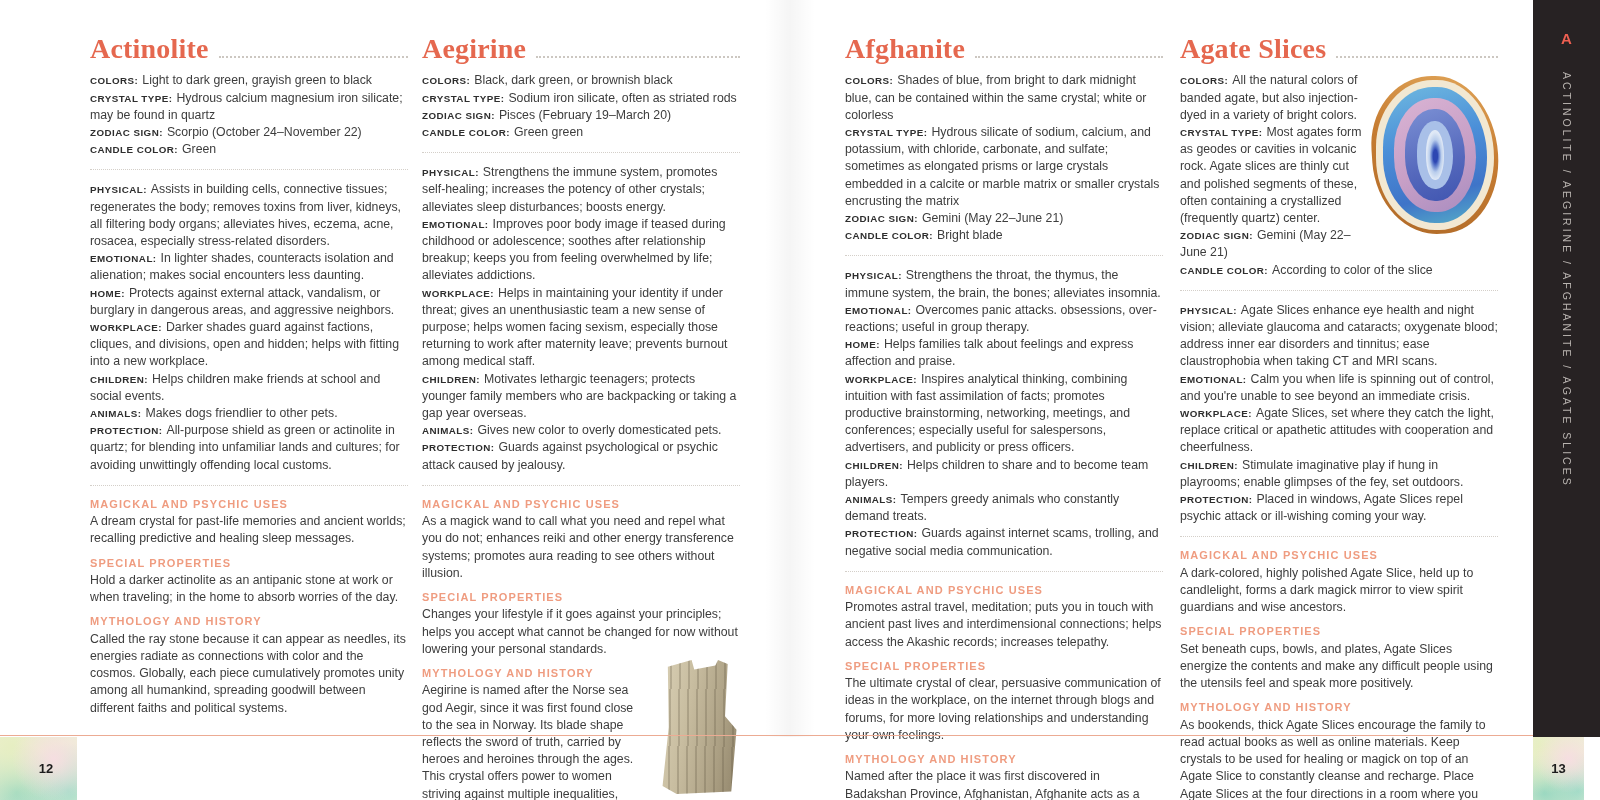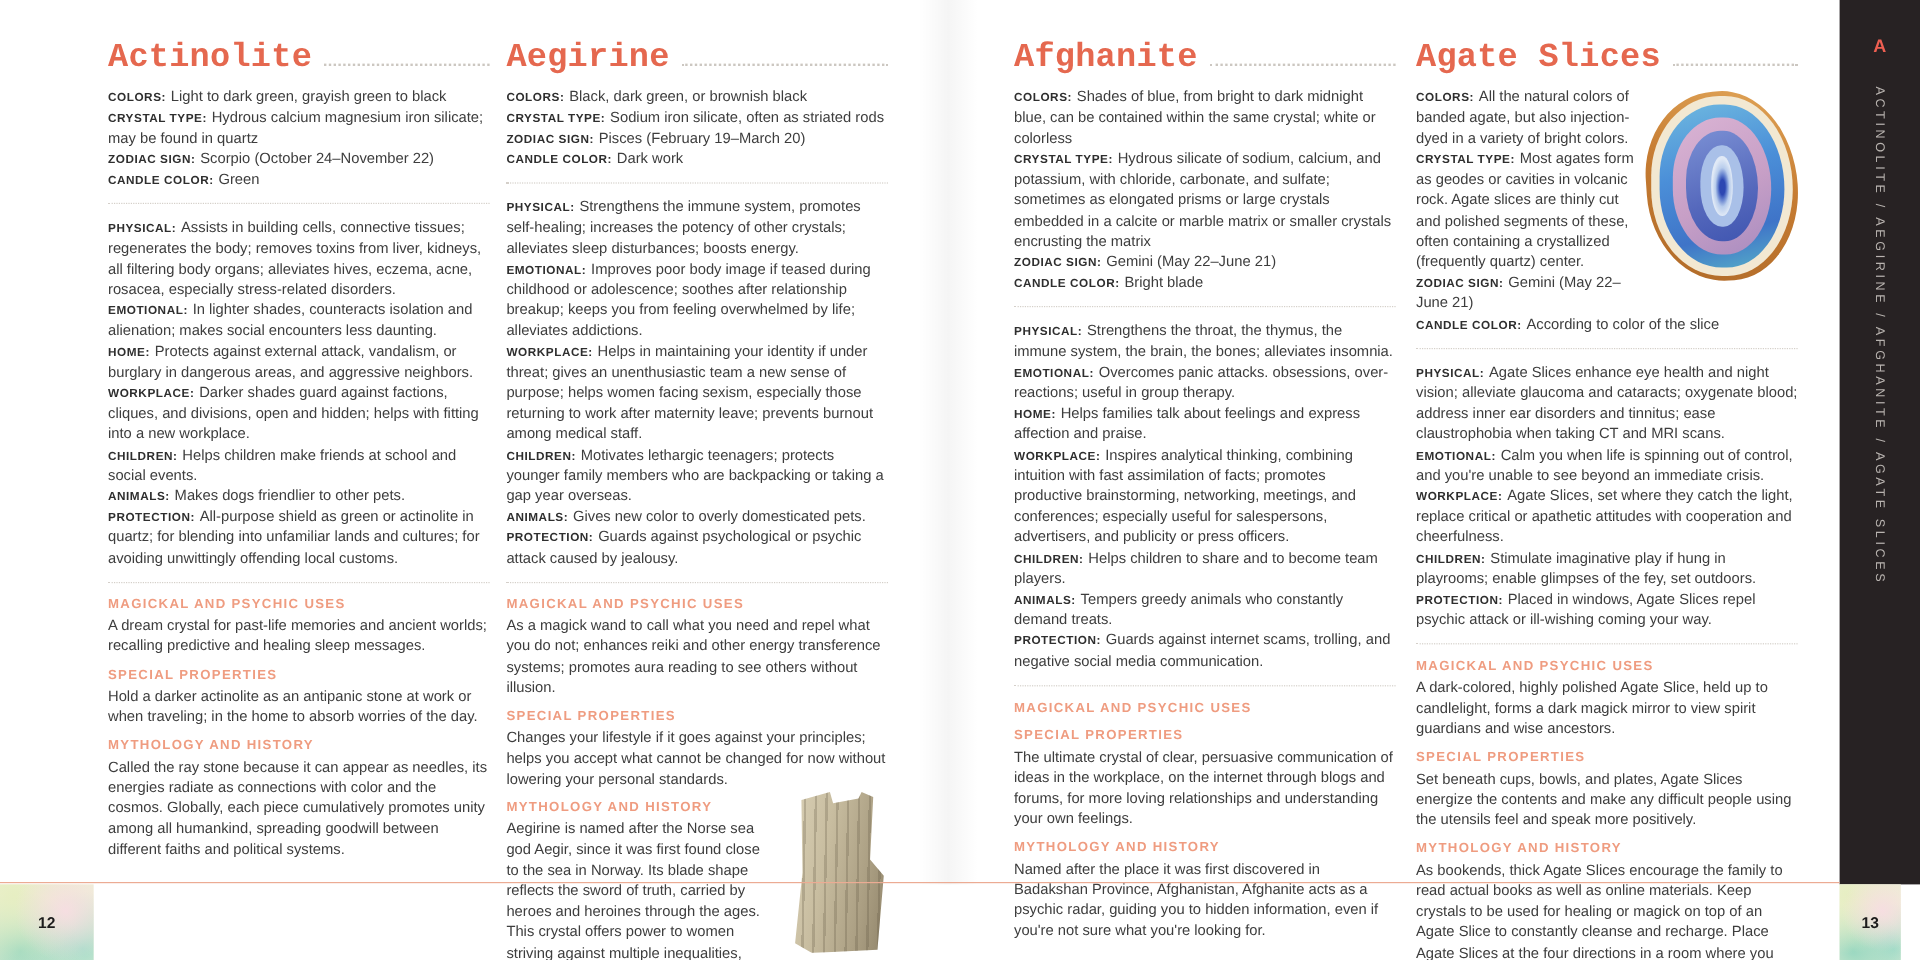--- a/index.html
+++ b/index.html
@@ -2,21 +2,21 @@
 <html><head>
 <meta charset="utf-8">
 <style>
   html,body{margin:0;padding:0;background:#ffffff;}
   #spread{position:relative;width:1600px;height:800px;background:#ffffff;overflow:hidden;
           font-family:"Liberation Sans",sans-serif;color:#3d3d3d;}
   
   .col{position:absolute;top:34px;width:318px;font-size:12.3px;line-height:1.4;}
   .col.c1{left:90px}.col.c2{left:422px}.col.c3{left:845px}.col.c4{left:1180px}
   h2.title{display:flex;align-items:baseline;margin:0 0 9px 0;
-           font-family:Liberation Mono, monospace;font-weight:bold;
+           font-family:Liberation Serif, serif;font-weight:bold;
            font-size:28px;line-height:1.05;color:#e5684f;letter-spacing:.2px;}
   h2.title .leader{flex:1;border-bottom:2px dotted #ccc7c1;margin:0 0 4px 10px;height:1px;}
   .run{margin:0;}
   .lead{font-weight:bold;font-size:9.8px;letter-spacing:.45px;color:#2e2e2e;margin-right:4px;}
   .rule{border:0;border-top:1px dotted #d4cfc9;margin:11px 0;height:0;}
   h3.sec{margin:8px 0 1px 0;font-size:11px;font-weight:bold;letter-spacing:1.1px;color:#ef9c80;}
   .sections h3.sec:first-child{margin-top:0;}
   .para{margin:0;}
   .em{}
   
@@ -42,21 +42,21 @@
                   writing-mode:vertical-rl;letter-spacing:3px;font-size:10.5px;color:#b9b4b0;}
   
   #rule-bottom{position:absolute;left:0;top:735px;width:1533px;height:1px;background:#ecab93;}
   .wc{position:absolute;top:737px;width:51px;height:63px;display:flex;align-items:center;justify-content:center;
       background:
         radial-gradient(circle at 70% 35%, rgba(247,221,226,.95), rgba(247,221,226,0) 62%),
         radial-gradient(circle at 15% 15%, rgba(230,238,193,.95), rgba(230,238,193,0) 70%),
         radial-gradient(circle at 22% 88%, rgba(140,212,189,.85), rgba(140,212,189,0) 60%),
         radial-gradient(circle at 88% 85%, rgba(150,216,199,.8), rgba(150,216,199,0) 55%),
         #eef0d6;}
-  .wc.left{left:0;width:78px;}
+  .wc.left{left:0;width:62px;padding-left:15px;}
   .wc.right{left:1533px;}
   .pageno{font-weight:bold;font-size:13px;color:#1c1c1c;}
   
   #gutter{position:absolute;left:765px;top:0;width:50px;height:737px;
           background:linear-gradient(90deg,rgba(0,0,0,0) 0%,rgba(0,0,0,.04) 50%,rgba(0,0,0,0) 100%);}
 </style>
 </head>
 <body>
 
 <div id="spread">
@@ -94,21 +94,21 @@
       </section>
       <section class="col c2">
         <h2 class="title">
           <span>Aegirine</span>
           <span class="leader"></span>
         </h2>
         <div class="meta">
           <p class="run"><b class="lead">COLORS:</b><span>Black, dark green, or brownish black</span></p>
           <p class="run"><b class="lead">CRYSTAL TYPE:</b><span>Sodium iron silicate, often as striated rods</span></p>
           <p class="run"><b class="lead">ZODIAC SIGN:</b><span>Pisces (February 19–March 20)</span></p>
-          <p class="run"><b class="lead">CANDLE COLOR:</b><span>Dark work</span></p>
+          <p class="run"><b class="lead">CANDLE COLOR:</b><span>Green green</span></p>
         </div>
         <div class="rule"></div>
         <div class="bodyblock">
           <p class="run"><b class="lead">PHYSICAL:</b><span>Strengthens the immune system, promotes self-healing; increases the potency of other crystals; alleviates sleep disturbances; boosts energy.</span></p>
           <p class="run"><b class="lead">EMOTIONAL:</b><span>Improves poor body image if teased during childhood or adolescence; soothes after relationship breakup; keeps you from feeling overwhelmed by life; alleviates addictions.</span></p>
           <p class="run"><b class="lead">WORKPLACE:</b><span>Helps in maintaining your identity if under threat; gives an unenthusiastic team a new sense of purpose; helps women facing sexism, especially those returning to work after maternity leave; prevents burnout among medical staff.</span></p>
           <p class="run"><b class="lead">CHILDREN:</b><span>Motivates lethargic teenagers; protects younger family members who are backpacking or taking a gap year overseas.</span></p>
           <p class="run"><b class="lead">ANIMALS:</b><span>Gives new color to overly domesticated pets.</span></p>
           <p class="run"><b class="lead">PROTECTION:</b><span>Guards against psychological or psychic attack caused by jealousy.</span></p>
         </div>
@@ -140,20 +140,21 @@
           <p class="run"><b class="lead">EMOTIONAL:</b><span>Overcomes panic attacks. obsessions, over-reactions; useful in group therapy.</span></p>
           <p class="run"><b class="lead">HOME:</b><span>Helps families talk about feelings and express affection and praise.</span></p>
           <p class="run"><b class="lead">WORKPLACE:</b><span>Inspires analytical thinking, combining intuition with fast assimilation of facts; promotes productive brainstorming, networking, meetings, and conferences; especially useful for salespersons, advertisers, and publicity or press officers.</span></p>
           <p class="run"><b class="lead">CHILDREN:</b><span>Helps children to share and to become team players.</span></p>
           <p class="run"><b class="lead">ANIMALS:</b><span>Tempers greedy animals who constantly demand treats.</span></p>
           <p class="run"><b class="lead">PROTECTION:</b><span>Guards against internet scams, trolling, and negative social media communication.</span></p>
         </div>
         <div class="rule"></div>
         <div class="sections">
           <h3 class="sec">MAGICKAL AND PSYCHIC USES</h3>
+          <p class="para"><span class="">Promotes astral travel, meditation; puts you in touch with ancient past lives and interdimensional connections; helps access the Akashic records; increases telepathy.</span></p>
           <h3 class="sec">SPECIAL PROPERTIES</h3>
           <p class="para"><span class="">The ultimate crystal of clear, persuasive communication of ideas in the workplace, on the internet through blogs and forums, for more loving relationships and understanding your own feelings.</span></p>
           <h3 class="sec">MYTHOLOGY AND HISTORY</h3>
           <p class="para"><span class="">Named after the place it was first discovered in Badakshan Province, Afghanistan, Afghanite acts as a psychic radar, guiding you to hidden information, even if you're not sure what you're looking for.</span></p>
         </div>
       </section>
       <section class="col c4">
         <h2 class="title">
           <span>Agate Slices</span>
           <span class="leader"></span>

